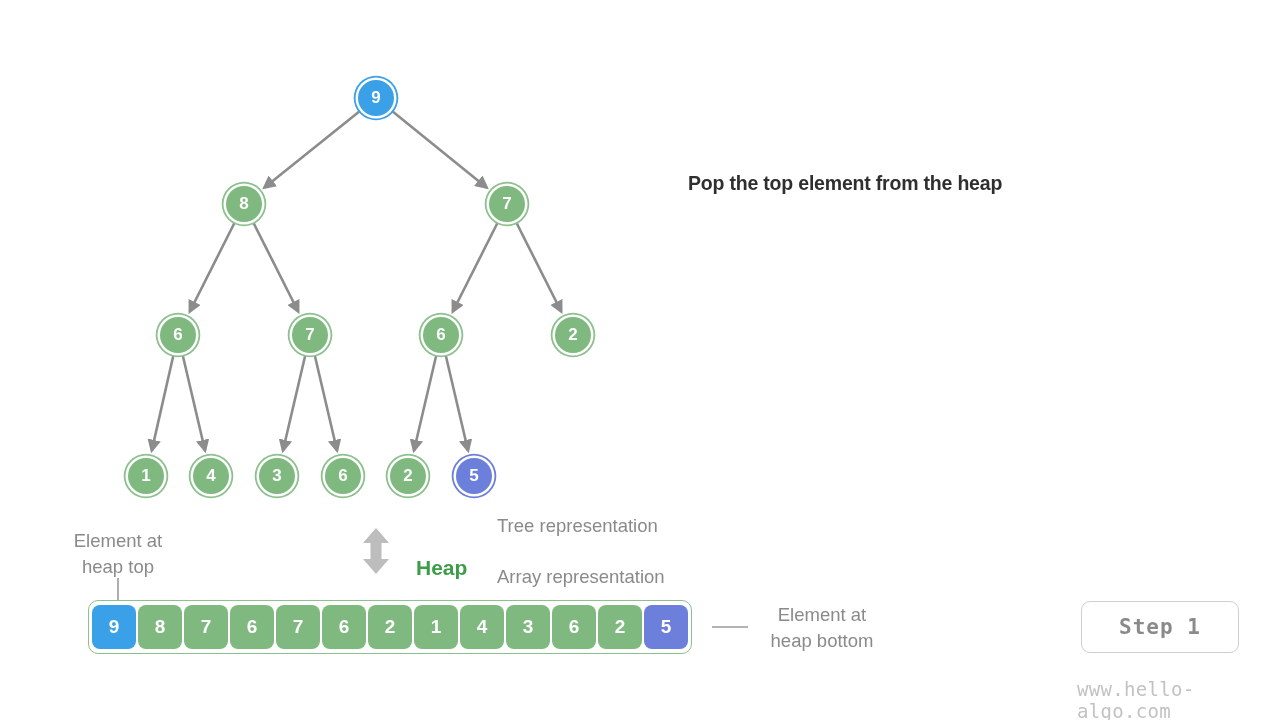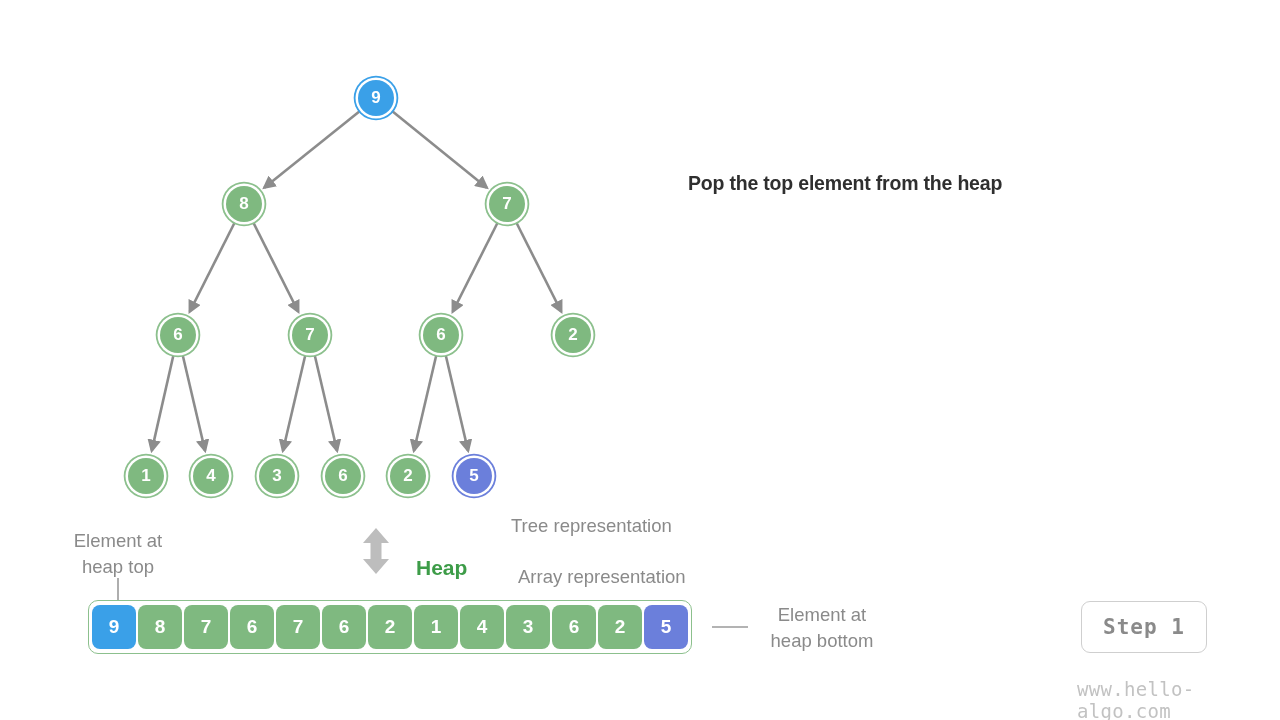--- a/index.html
+++ b/index.html
@@ -118,25 +118,25 @@
     text-align: center;
     width: 112px;
   }
   #label-heap-bottom {
     left: 752px;
     top: 602px;
     text-align: center;
     width: 140px;
   }
   #label-tree-rep {
-    left: 511px;
+    left: 497px;
     top: 513px;
   }
   #label-array-rep {
-    left: 518px;
+    left: 497px;
     top: 564px;
   }
 
   
   #heap-label {
     position: absolute;
     left: 416px;
     top: 556px;
     font-size: 21px;
     font-weight: bold;
@@ -148,21 +148,21 @@
     top: 527px;
     width: 32px;
     height: 48px;
   }
 
   
   #step-badge {
     position: absolute;
     left: 1081px;
     top: 601px;
-    width: 126px;
+    width: 158px;
     height: 52px;
     border: 1.5px solid #cfcfcf;
     border-radius: 9px;
     display: flex;
     align-items: center;
     justify-content: center;
     font-family: "DejaVu Sans Mono", monospace;
     font-size: 21px;
     font-weight: bold;
     color: #8a8a8a;

